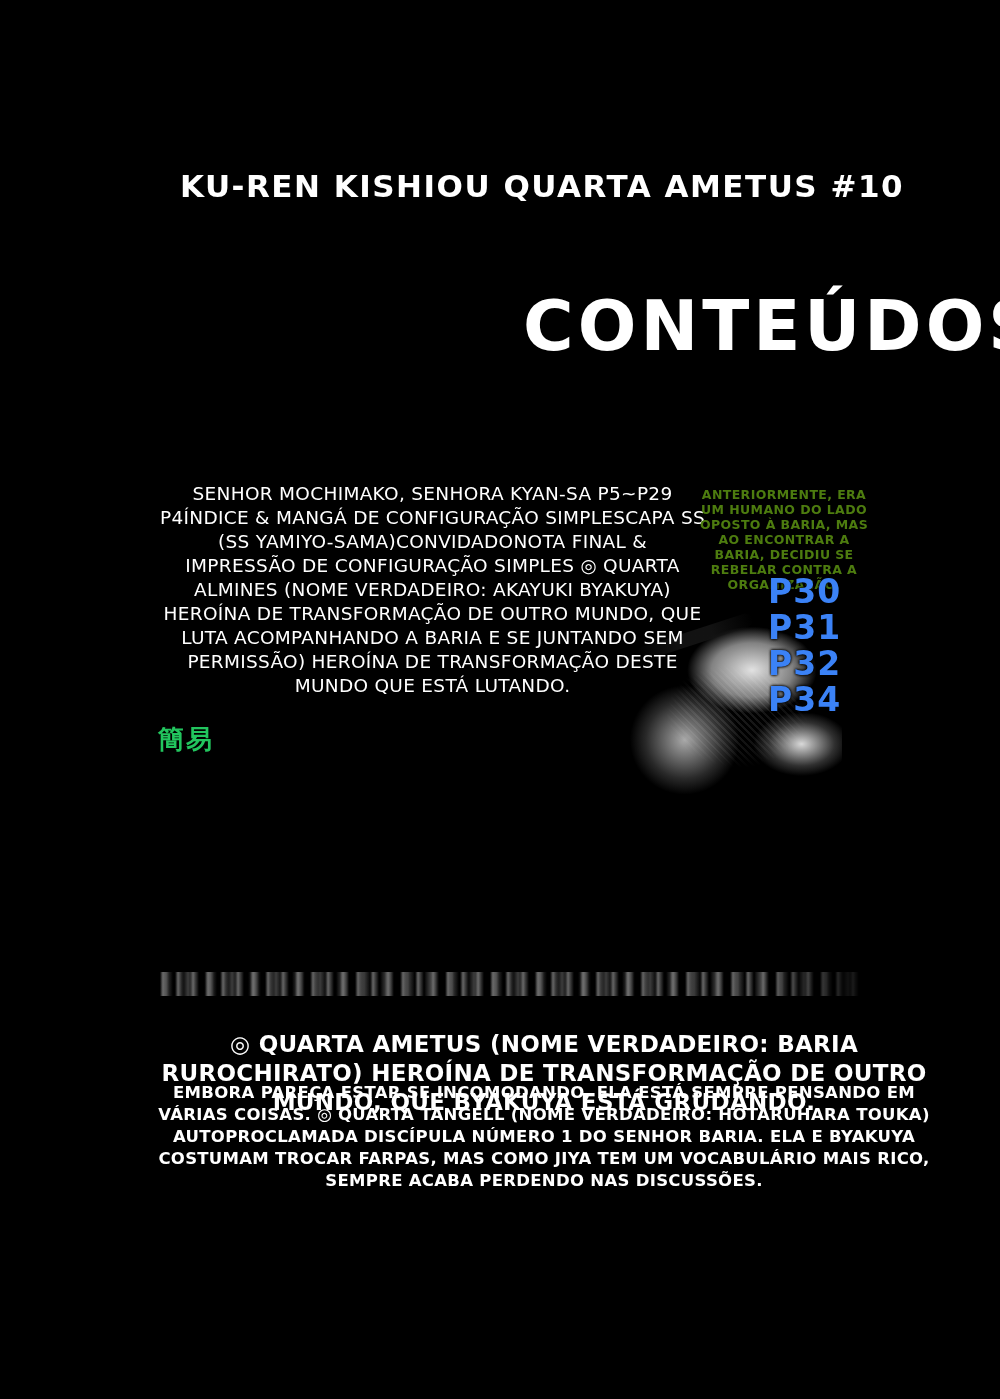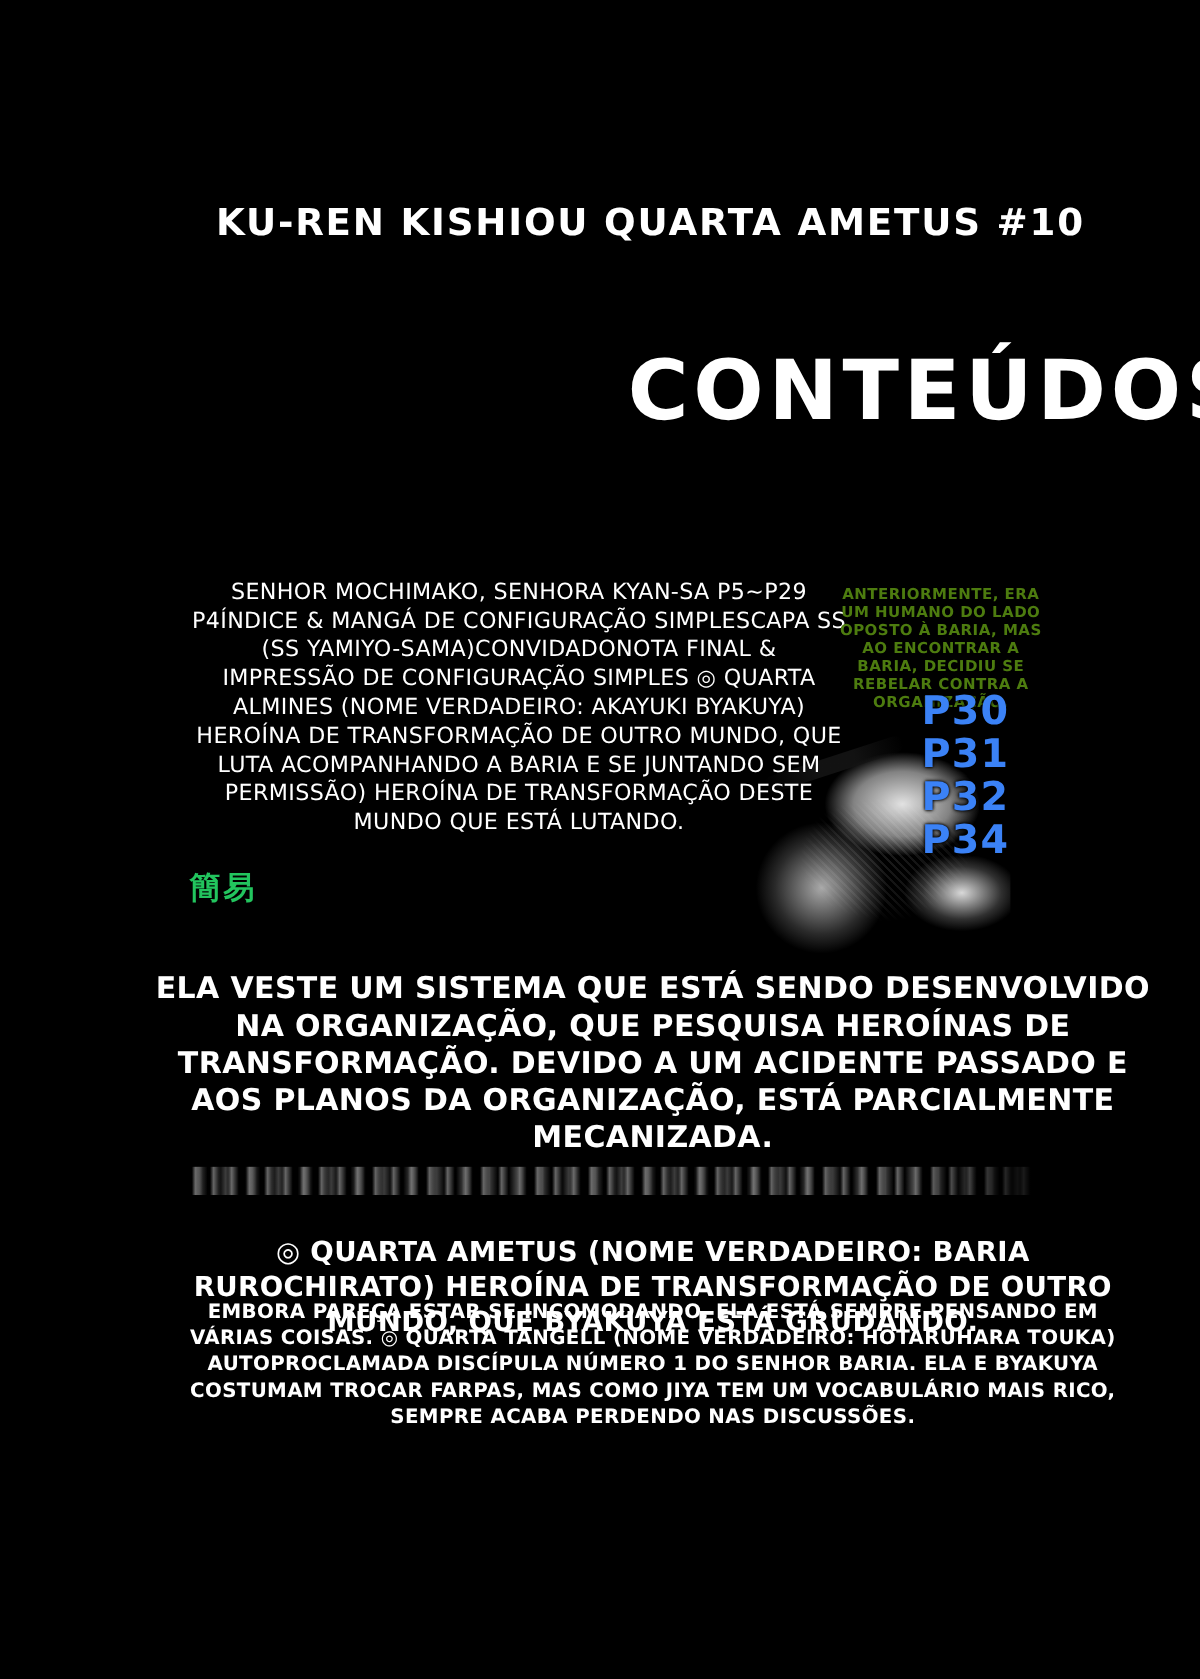--- a/index.html
+++ b/index.html
@@ -206,21 +206,20 @@
 
   <div class="page-list">
     <div>P30</div>
     <div>P31</div>
     <div>P32</div>
     <div>P34</div>
   </div>
 
   <div class="kanji-mark">簡易</div>
 
-  <div class="block-b">ELA VESTE UM SISTEMA QUE ESTÁ SENDO DESENVOLVIDO NA ORGANIZAÇÃO, QUE PESQUISA HEROÍNAS DE TRANSFORMAÇÃO. DEVIDO A UM ACIDENTE PASSADO E AOS PLANOS DA ORGANIZAÇÃO, ESTÁ PARCIALMENTE MECANIZADA.</div>
 
   <div class="smudge-line"></div>
 
   <div class="block-c">◎ QUARTA AMETUS (NOME VERDADEIRO: BARIA RUROCHIRATO) HEROÍNA DE TRANSFORMAÇÃO DE OUTRO MUNDO, QUE BYAKUYA ESTÁ GRUDANDO.</div>
 
   <div class="block-d">EMBORA PAREÇA ESTAR SE INCOMODANDO, ELA ESTÁ SEMPRE PENSANDO EM VÁRIAS COISAS. ◎ QUARTA TANGELL (NOME VERDADEIRO: HOTARUHARA TOUKA) AUTOPROCLAMADA DISCÍPULA NÚMERO 1 DO SENHOR BARIA. ELA E BYAKUYA COSTUMAM TROCAR FARPAS, MAS COMO JIYA TEM UM VOCABULÁRIO MAIS RICO, SEMPRE ACABA PERDENDO NAS DISCUSSÕES.</div>
 
 </div>
 
 </body></html>

